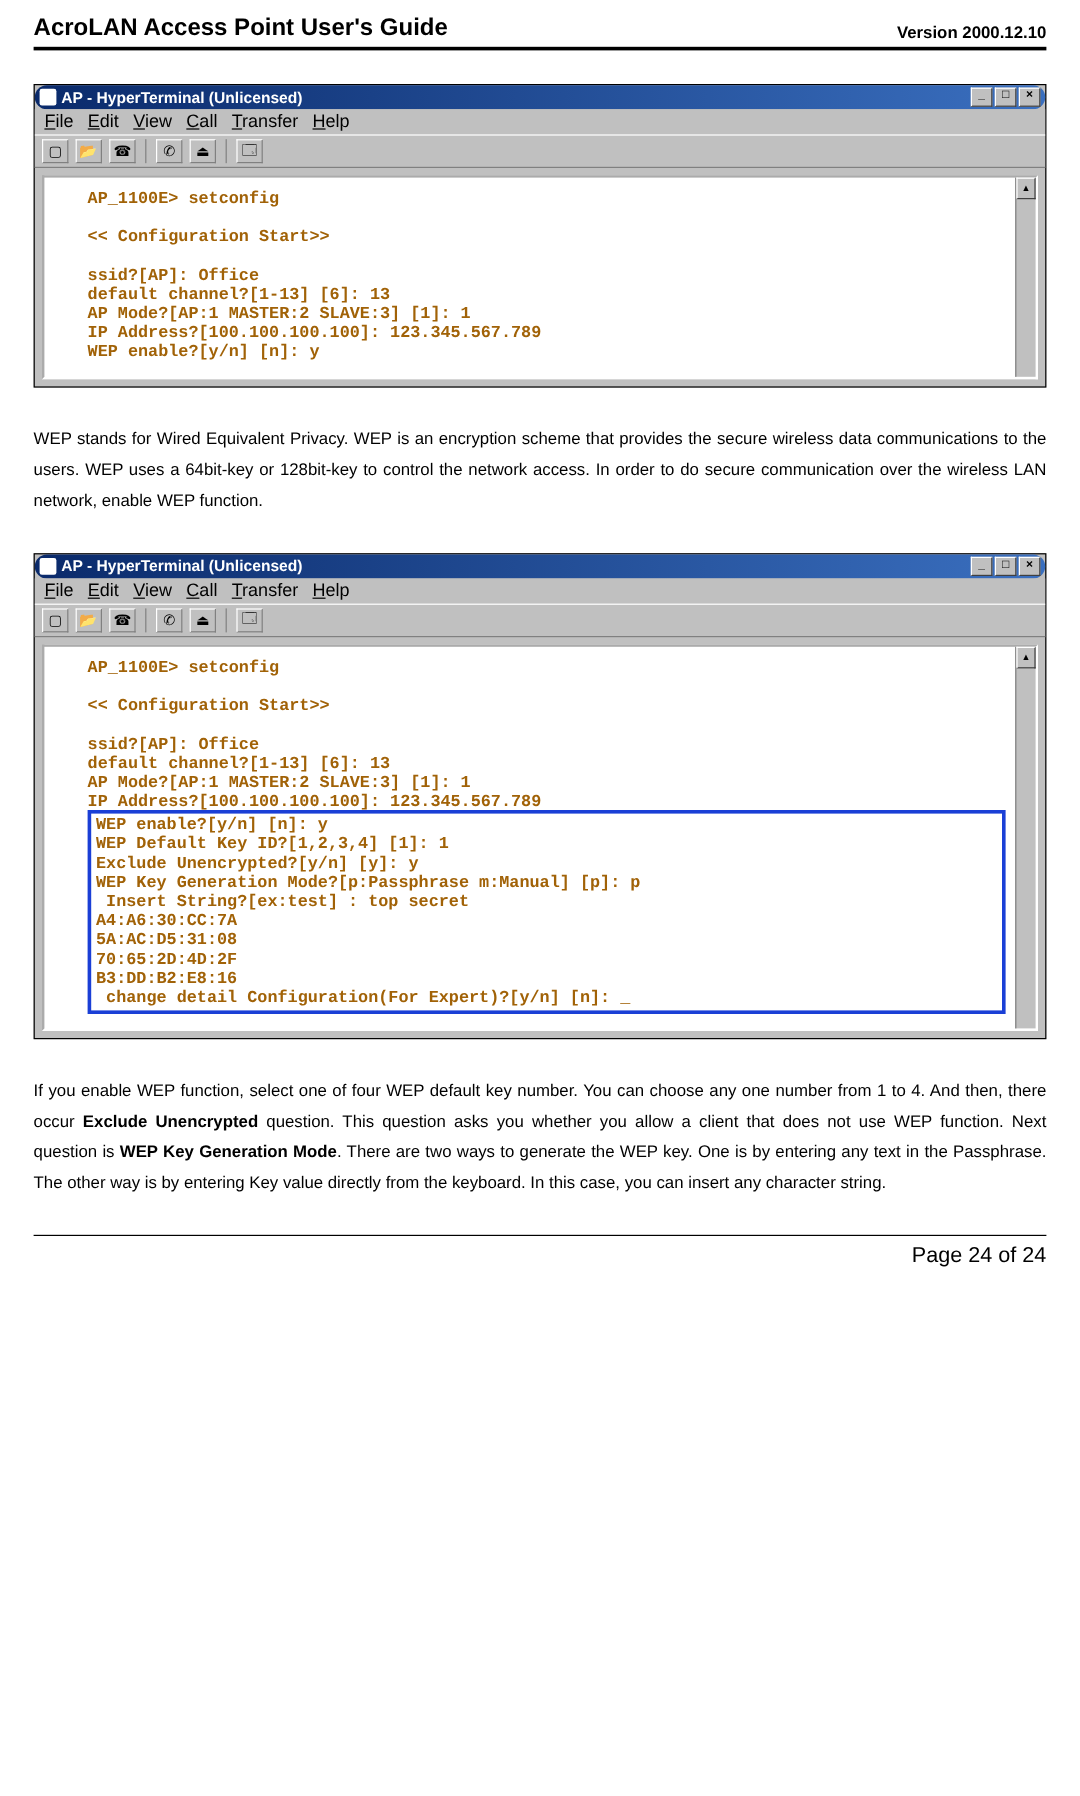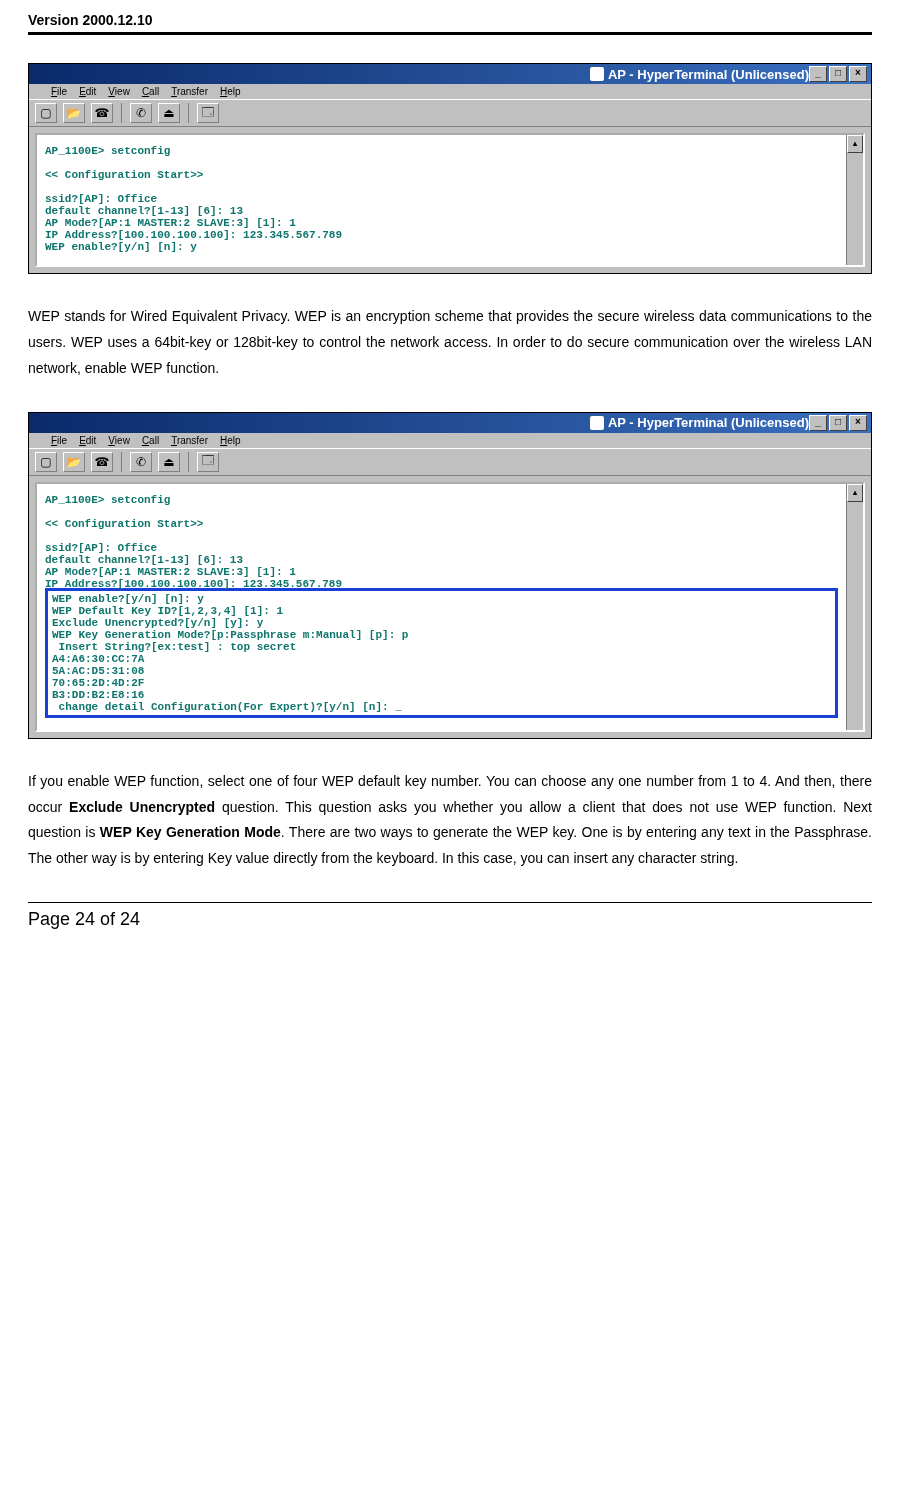--- a/index.html
+++ b/index.html
@@ -22,68 +22,69 @@
   }
   .doc-header .ver { font-size: 14px; }
   .thick-rule { border: 0; border-top: 3px solid #000; margin: 4px 0 28px 0; }
   .thin-rule { border: 0; border-top: 1px solid #000; margin: 28px 0 4px 0; }
   .doc-footer {
     display: flex;
     justify-content: space-between;
     font-size: 18px;
     margin-top: 6px;
   }
-  .page-num { text-align: left; font-size: 18px; margin-top: 6px; }
+  .page-num { text-align: right; font-size: 18px; margin-top: 6px; }
 
   .body-text {
     font-size: 14px;
     line-height: 1.85;
     text-align: justify;
     margin: 30px 0 30px 0;
   }
   .body-text .bold { font-weight: bold; }
 
   
   .ht-window {
     border: 1px solid #000;
     background: #c0c0c0;
     font-family: Tahoma, Arial, sans-serif;
     font-size: 12px;
     margin-bottom: 10px;
   }
   .titlebar {
     display: flex;
     align-items: center;
-    justify-content: flex-end;
+    justify-content: space-between;
     background: linear-gradient(to right, #0a2a6b, #3a6fbf);
     color: #fff;
     padding: 2px 4px;
     font-weight: bold;
     font-size: 13px;
+    border-radius: 10px;
   }
   .titlebar .left { display: flex; align-items: center; gap: 4px; }
   .titlebar .app-icon {
     width: 14px; height: 14px; background: #fff; border-radius: 2px;
     display:inline-block;
   }
   .win-buttons { display: flex; gap: 2px; }
   .win-btn {
     width: 16px; height: 14px;
     background: #c0c0c0;
     border: 1px solid #fff;
     border-right-color:#404040; border-bottom-color:#404040;
     font-size: 10px; line-height: 12px; text-align: center;
     font-family: Arial; font-weight: bold; color:#000;
   }
   .menubar {
     background: #c0c0c0;
-    padding: 2px 22px;
+    padding: 2px 8px;
     display: flex;
     gap: 12px;
-    font-size: 10px;
+    font-size: 15px;
   }
   .menubar span u { text-decoration: underline; }
   .toolbar {
     background: #c0c0c0;
     border-top: 1px solid #fff;
     border-bottom: 1px solid #808080;
     padding: 3px 6px;
     display: flex;
     gap: 6px;
   }
@@ -100,24 +101,25 @@
   .term-wrap {
     display: flex;
     margin: 6px;
     border: 2px inset #fff;
     background: #fff;
   }
   .term-content {
     flex: 1;
     padding: 10px 8px 12px 8px;
     font-family: "Courier New", monospace;
-    font-size: 11px;
+    font-size: 14px;
     font-weight: bold;
     white-space: pre;
-    color: #0f766e;
+    color: #a16207;
+    margin-left: 28px;
   }
   .scroll-col {
     width: 16px;
     background: #c0c0c0;
     border-left: 1px solid #808080;
     display: flex; flex-direction: column; justify-content: flex-start;
   }
   .scroll-btn {
     height: 16px;
     border: 1px solid #fff;
@@ -131,20 +133,21 @@
     padding: 2px 4px;
     margin-top: -2px;
   }
 </style>
 </head>
 <body>
 
 <div class="page">
 
   <div class="doc-header">
+    <span>AcroLAN Access Point User's Guide</span>
     <span class="ver">Version 2000.12.10</span>
   </div>
   <hr class="thick-rule">
 
   <div class="ht-window">
     <div class="titlebar">
       <div class="left">
         <span class="app-icon"></span>
         <span>AP - HyperTerminal (Unlicensed)</span>
       </div>

